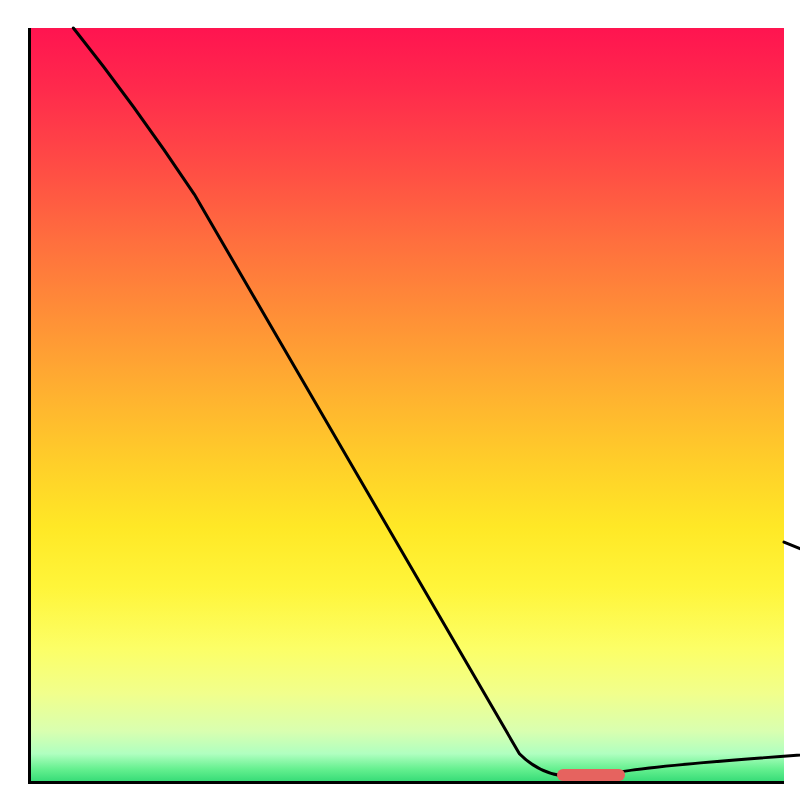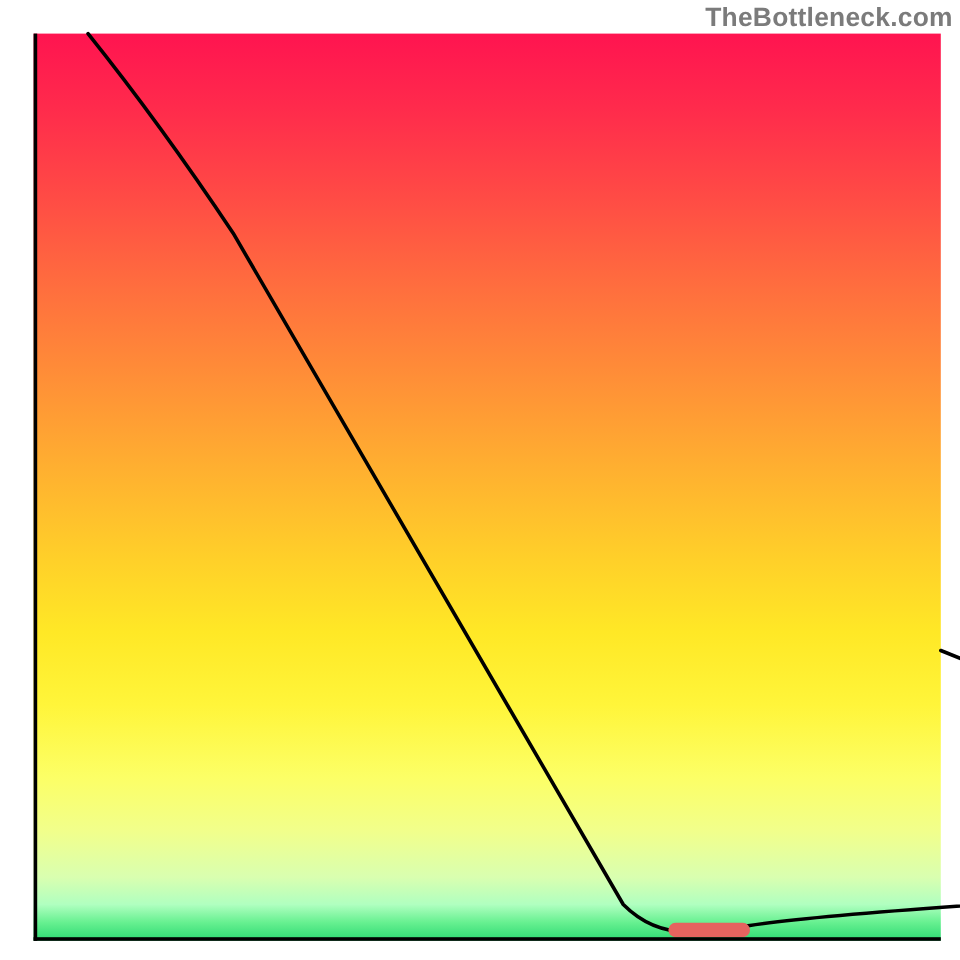--- a/index.html
+++ b/index.html
@@ -90,21 +90,20 @@
     height: 12px;
     border-radius: 6px;
     background: #e6635f;
     bottom: 3px;
   }
 </style>
 </head>
 <body>
 
 <div class="chart-wrap">
-  <div class="watermark">TheBottleneck.com</div>
 
   <div class="plot-area">
     <div class="gradient-bg"></div>
 
     <svg class="curve" viewBox="0 0 756 756" preserveAspectRatio="none">
       <path d="M 45.36 0 Q 105.84 75.60000000000002 166.32 166.31999999999994 L 491.40000000000003 725.76 Q 514.08 748.44 544.3199999999999 748.44 L 574.5600000000001 748.44 Q 597.24 733.32 1218.2939999999999 700.434 L 756 514.0799999999999"></path>
     </svg>
 
     <div class="indicator" style="left: 529.2px; width: 68.04px; background: rgb(230, 99, 95);"></div>
 

